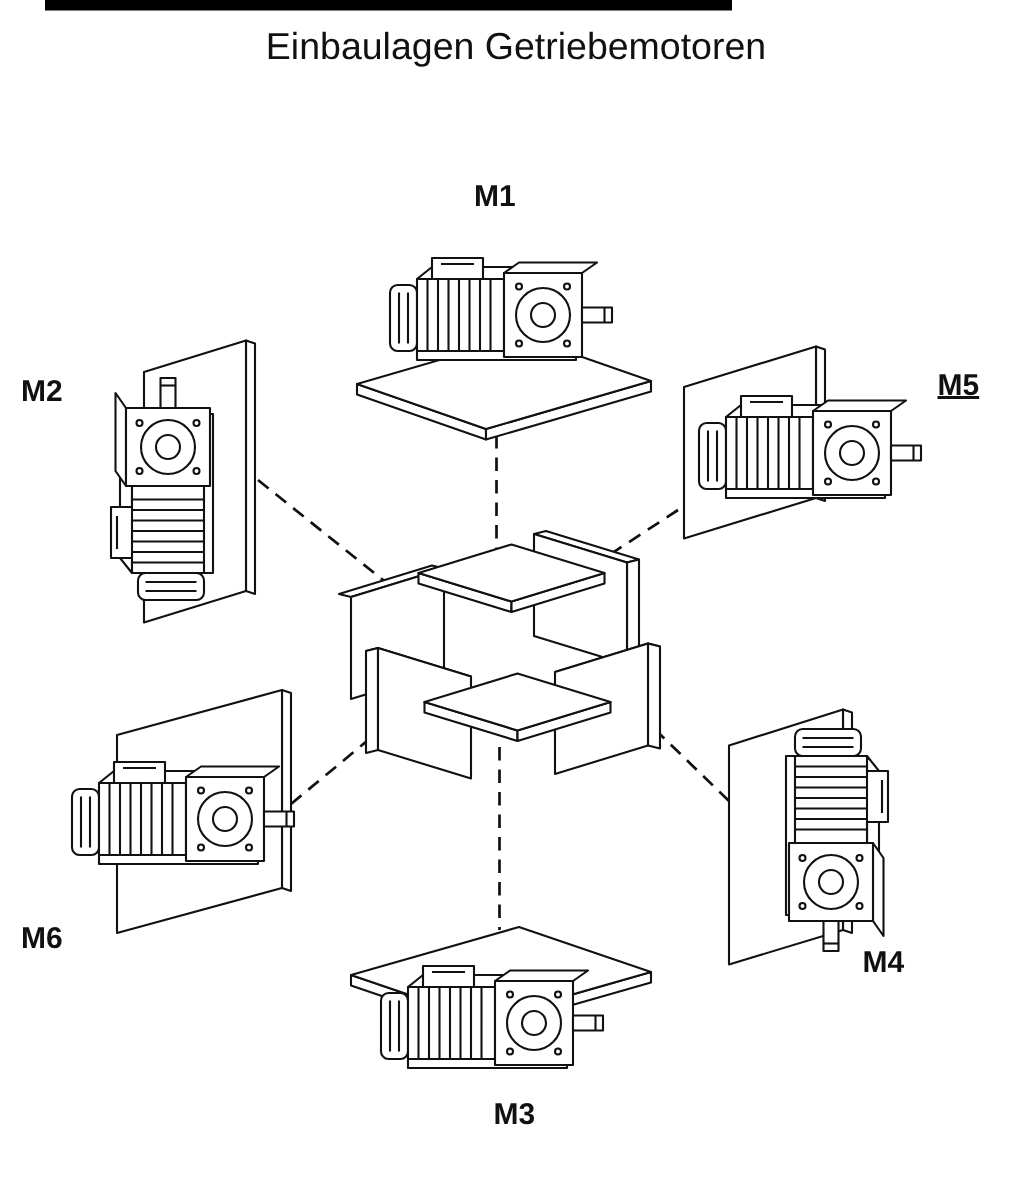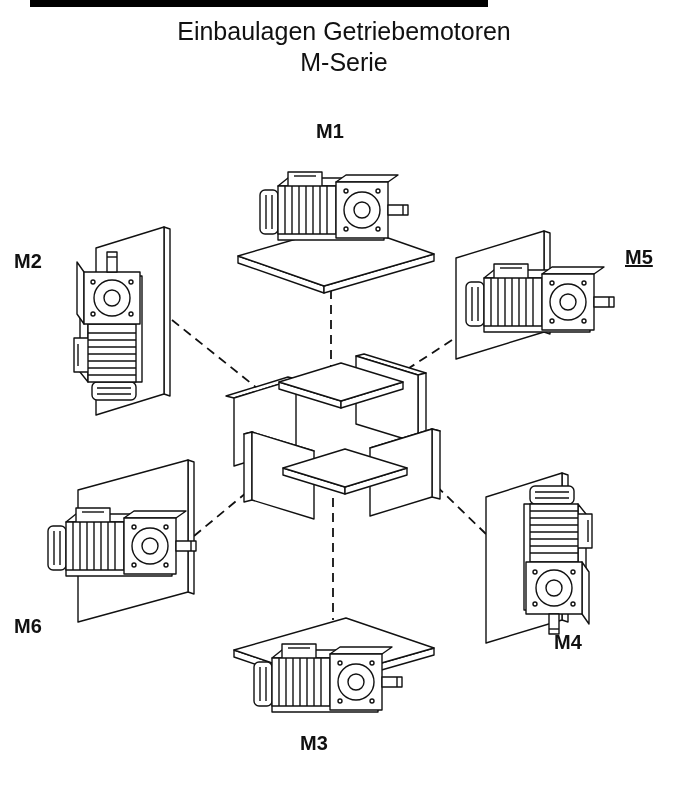--- a/index.html
+++ b/index.html
@@ -11,36 +11,35 @@
   .top-bar{position:absolute;left:30px;top:0;width:458px;height:7px;background:#000;}
   .title{
     position:absolute;left:0;right:0;top:16px;text-align:center;
     font-size:25px;line-height:31px;color:#111;
   }
   .pos-label{position:absolute;font-size:20px;font-weight:bold;color:#111;}
   .lbl-m1{left:316px;top:120px;}
   .lbl-m2{left:14px;top:250px;}
   .lbl-m5{left:625px;top:246px;text-decoration:underline;}
   .lbl-m6{left:14px;top:615px;}
-  .lbl-m4{left:554px;top:631px;}
-  .lbl-m3{left:300px;top:732px;}
+  .lbl-m4{left:575px;top:631px;}
+  .lbl-m3{left:329px;top:732px;}
   svg.art{position:absolute;left:0;top:0;}
   .ink{stroke:#111;fill:#ffffff;stroke-width:1.4;stroke-linejoin:round;}
   .dash{stroke:#111;stroke-width:1.8;stroke-dasharray:9 6;fill:none;}
 </style>
 </head>
 <body>
 
 <div class="page">
 
   <div class="top-bar"></div>
 
   <div class="title">
     <div>Einbaulagen Getriebemotoren</div>
-    <div>M-Serie</div>
   </div>
 
   <svg class="art" width="688" height="793" viewBox="0 0 688 793">
 
     <defs>
       <g id="gm-h" class="ink">
         <rect x="20" y="62" width="106" height="8"></rect>
         <polygon points="20,16 30,8 88,8 78,16"></polygon>
         <polygon points="78,12 88,5 140,5 130,12"></polygon>
         <rect x="2" y="20" width="18" height="44" rx="5"></rect>

